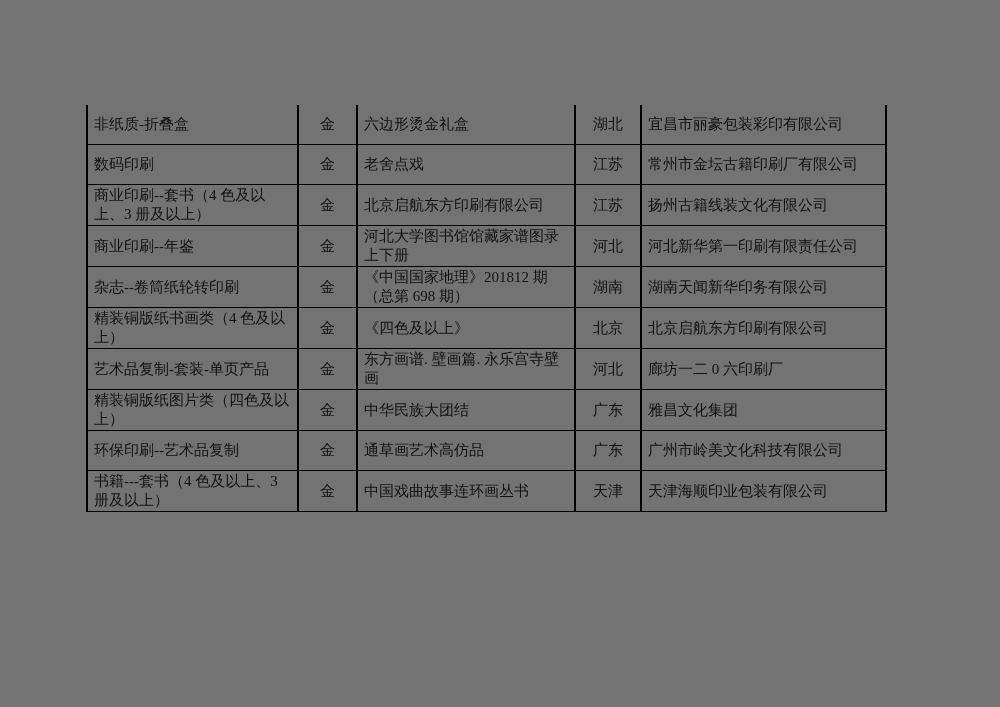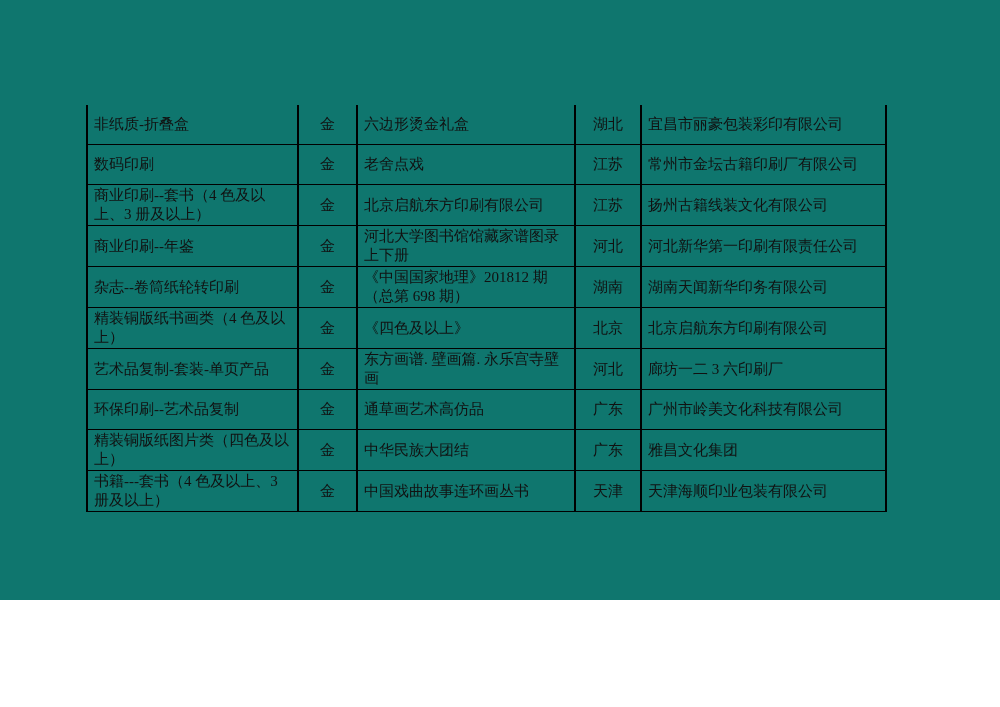--- a/index.html
+++ b/index.html
@@ -3,22 +3,22 @@
 <meta charset="utf-8">
 <style>
   html, body {
     margin: 0;
     padding: 0;
     background: #ffffff;
   }
   .page {
     position: relative;
     width: 1000px;
-    height: 600px;
-    background: #0f766e;
+    height: 707px;
+    background: #737373;
     overflow: hidden;
     font-family: "Liberation Serif", "DejaVu Serif", serif;
     color: #111111;
   }
   table.awards {
     position: absolute;
     left: 86px;
     top: 105px;
     width: 799px;
     border-collapse: collapse;
@@ -99,35 +99,35 @@
           <td class="award">金</td>
           <td class="work">《四色及以上》</td>
           <td class="region">北京</td>
           <td class="company">北京启航东方印刷有限公司</td>
         </tr>
         <tr>
           <td class="cat">艺术品复制-套装-单页产品</td>
           <td class="award">金</td>
           <td class="work">东方画谱. 壁画篇. 永乐宫寺壁画</td>
           <td class="region">河北</td>
-          <td class="company">廊坊一二 3 六印刷厂</td>
+          <td class="company">廊坊一二 0 六印刷厂</td>
+        </tr>
+        <tr>
+          <td class="cat">精装铜版纸图片类（四色及以上）</td>
+          <td class="award">金</td>
+          <td class="work">中华民族大团结</td>
+          <td class="region">广东</td>
+          <td class="company">雅昌文化集团</td>
         </tr>
         <tr>
           <td class="cat">环保印刷--艺术品复制</td>
           <td class="award">金</td>
           <td class="work">通草画艺术高仿品</td>
           <td class="region">广东</td>
           <td class="company">广州市岭美文化科技有限公司</td>
-        </tr>
-        <tr>
-          <td class="cat">精装铜版纸图片类（四色及以上）</td>
-          <td class="award">金</td>
-          <td class="work">中华民族大团结</td>
-          <td class="region">广东</td>
-          <td class="company">雅昌文化集团</td>
         </tr>
         <tr>
           <td class="cat">书籍---套书（4 色及以上、3 册及以上）</td>
           <td class="award">金</td>
           <td class="work">中国戏曲故事连环画丛书</td>
           <td class="region">天津</td>
           <td class="company">天津海顺印业包装有限公司</td>
         </tr>
       </tbody>
   </table>

